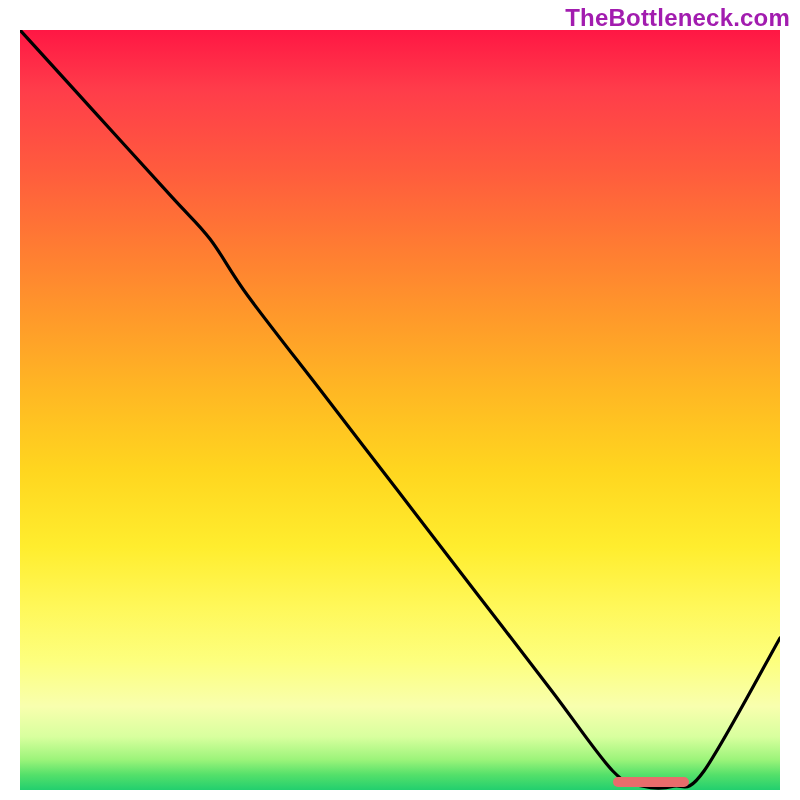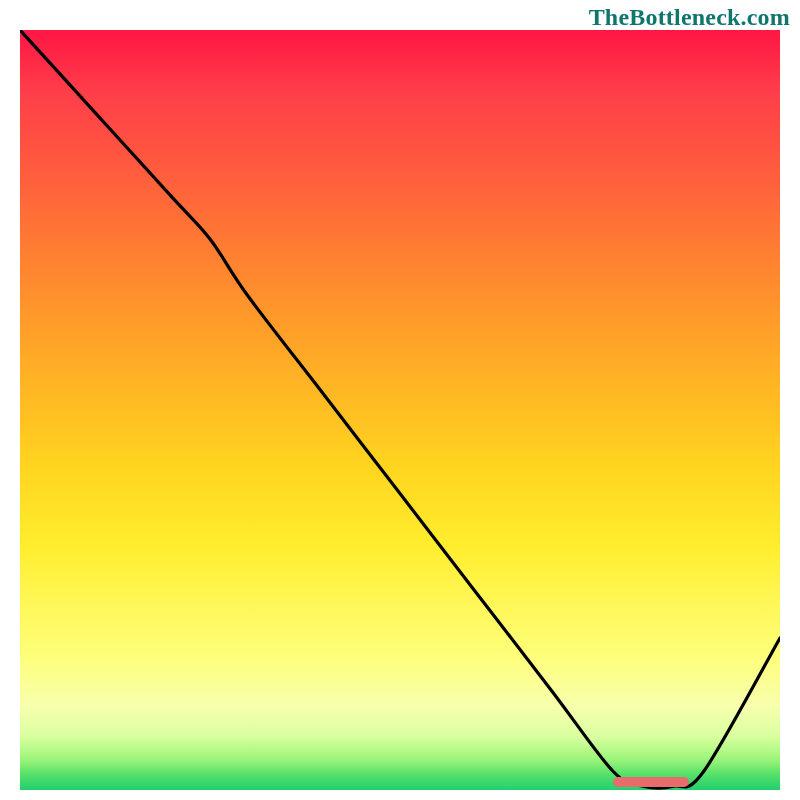--- a/index.html
+++ b/index.html
@@ -7,24 +7,24 @@
   .frame {
     position: relative;
     width: 800px;
     height: 800px;
     background: #fff;
   }
   .watermark {
     position: absolute;
     top: 4px;
     right: 10px;
-    font-family: Liberation Serif, serif;
+    font-family: Liberation Sans, sans-serif;
     font-size: 24px;
     font-weight: 600;
-    color: #0f766e;
+    color: #a21caf;
     letter-spacing: 0.2px;
   }
   .plot-area {
     position: absolute;
     left: 20px;
     top: 30px;
     width: 760px;
     height: 760px;
     background: linear-gradient(to bottom,
       #ff1744 0%,

